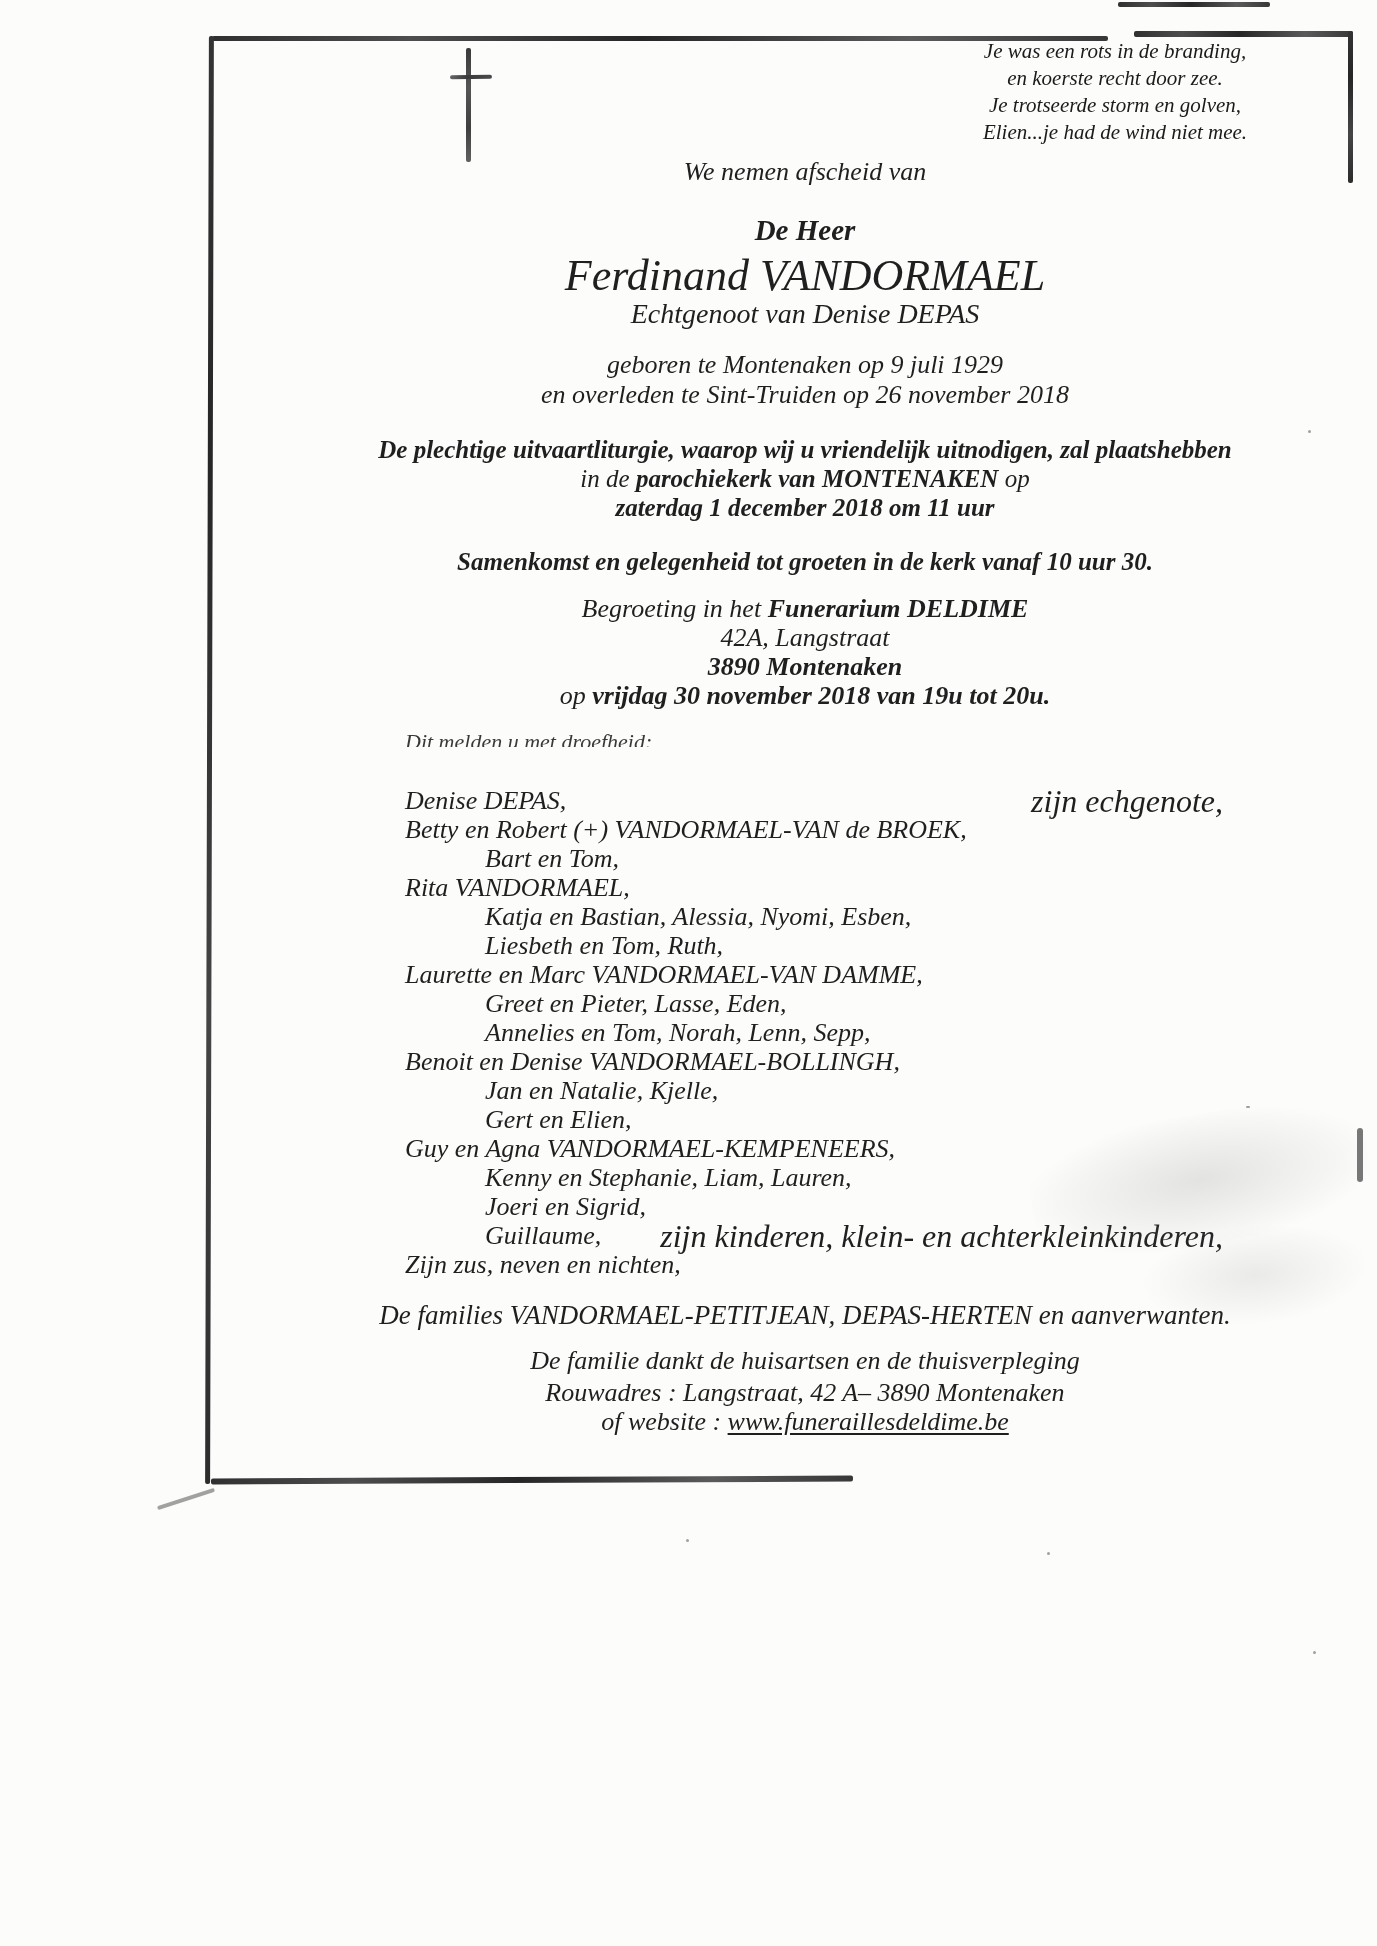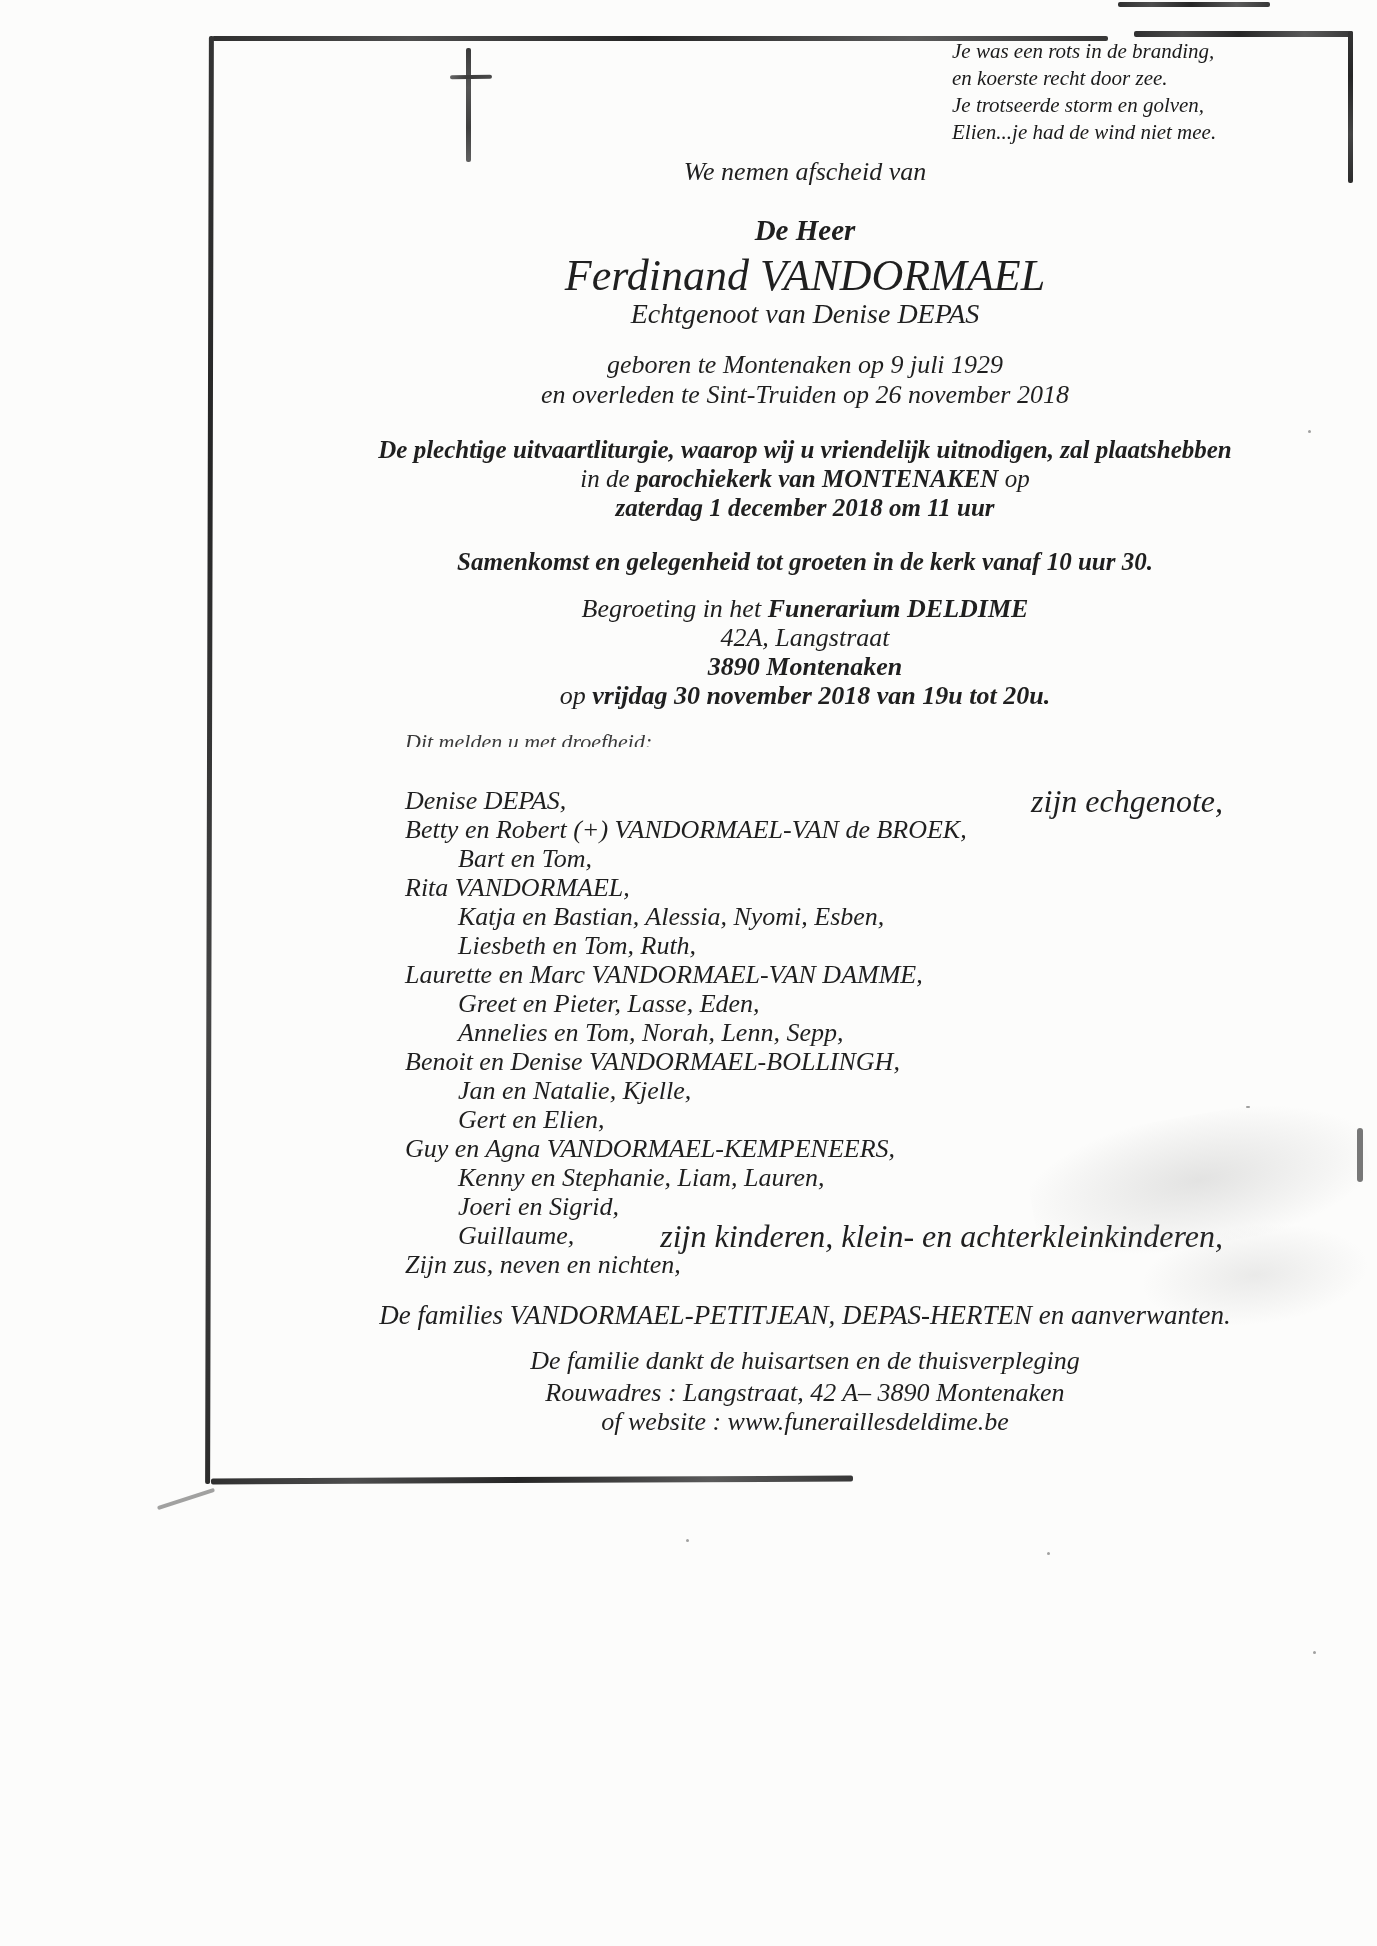--- a/index.html
+++ b/index.html
@@ -28,41 +28,41 @@
 
   
   .cross{position:absolute;left:450px;top:48px;width:42px;height:116px;}
   .cross .v{position:absolute;left:16px;top:0;width:5px;height:114px;
     background:linear-gradient(180deg,#3a3a3a,#555 35%,#3f3f3f 70%,#606060);border-radius:2px;}
   .cross .h{position:absolute;left:0;top:27px;width:42px;height:4px;
     background:linear-gradient(90deg,#666,#3a3a3a 40%,#4a4a4a);border-radius:2px;transform:rotate(-0.8deg);}
 
   
   .center-col{position:absolute;left:230px;width:1150px;text-align:center;}
-  .poem{position:absolute;left:952px;top:38px;width:326px;text-align:left;
+  .poem{position:absolute;left:952px;top:38px;width:326px;text-align:center;
     font-size:21px;line-height:27px;color:#1b1b1b;}
   .intro{top:157px;font-size:26px;}
   .salutation{top:214px;font-size:29px;font-weight:bold;}
   .deceased-name{top:250px;font-size:44px;}
   .spouse{top:298px;font-size:28px;}
   .dates{top:350px;font-size:26px;line-height:30px;}
   .ceremony{top:435px;font-size:25px;line-height:29px;}
   .bold{font-weight:bold;}
   .gathering{top:548px;font-size:25px;font-weight:bold;}
   .visitation{top:594px;font-size:26px;line-height:29px;}
   .announcement-clip{position:absolute;left:405px;top:729px;width:520px;height:18px;
     overflow:hidden;font-size:22px;line-height:26px;opacity:.88;}
   .family{position:absolute;left:405px;top:786px;width:818px;font-size:26px;line-height:29px;}
   .fam-row{position:relative;white-space:nowrap;height:29px;}
-  .fam-left.ind{margin-left:53px;}
+  .fam-left.ind{margin-left:80px;}
   .fam-right{position:absolute;right:0;top:1px;font-size:32px;}
   .families-line{top:1300px;font-size:27px;}
   .thanks{top:1346px;font-size:26px;}
   .address{top:1378px;font-size:26px;line-height:29px;}
-  .weblink{text-underline-offset:3px;text-align:right;}
+  .weblink{text-decoration:underline;text-underline-offset:3px;text-align:right;}
 
   
   .smudge{position:absolute;pointer-events:none;}
   .smudge.s1{left:1030px;top:1115px;width:340px;height:130px;transform:rotate(-10deg);
     background:radial-gradient(ellipse at center,rgba(125,125,125,.20),rgba(150,150,150,.07) 55%,transparent 75%);}
   .smudge.s2{left:1140px;top:1225px;width:230px;height:100px;transform:rotate(-6deg);
     background:radial-gradient(ellipse at center,rgba(130,130,130,.15),transparent 70%);}
   .smudge.s3{left:1357px;top:1128px;width:6px;height:54px;background:#565656;border-radius:3px;opacity:.8;}
   .speck{position:absolute;width:3px;height:3px;border-radius:50%;background:#6f6f6f;opacity:.65;}
   .sp1{left:1308px;top:430px;}

